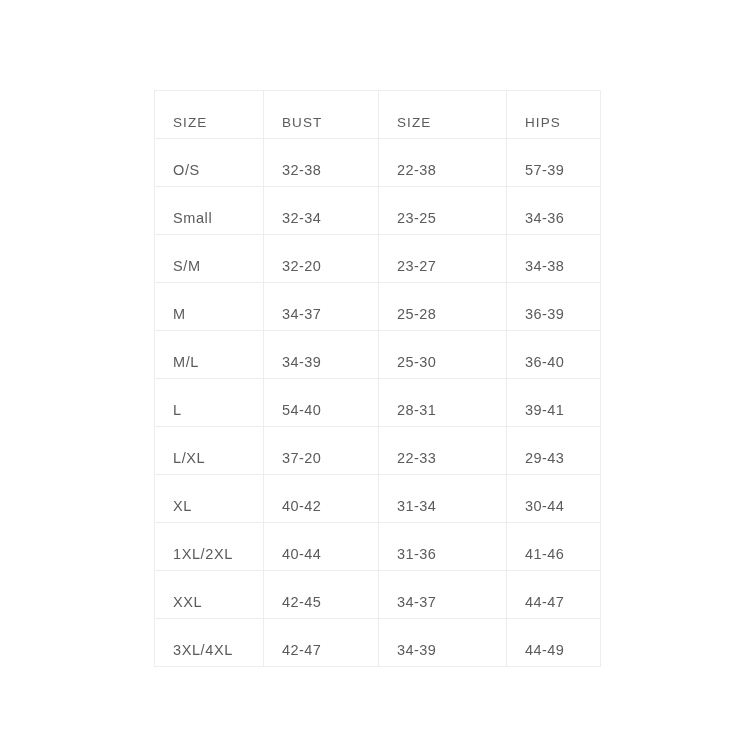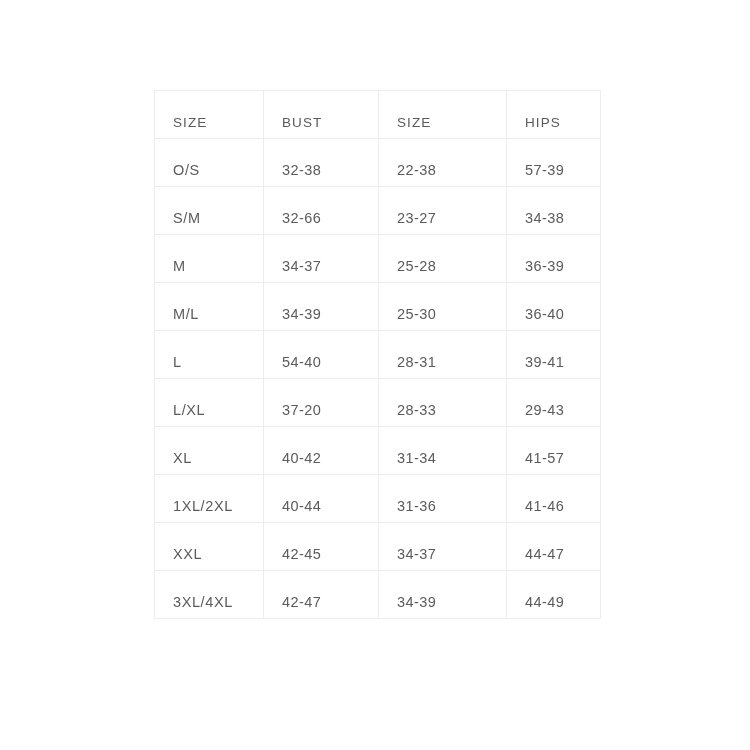--- a/index.html
+++ b/index.html
@@ -86,22 +86,28 @@
       </tr>
     </thead>
     <tbody id="table-body">
         <tr>
           <td class="cell-size">O/S</td>
           <td class="cell-bust">32-38</td>
           <td class="cell-waist">22-38</td>
           <td class="cell-hips">57-39</td>
         </tr>
         <tr>
+          <td class="cell-size">Small</td>
+          <td class="cell-bust">32-34</td>
+          <td class="cell-waist">23-25</td>
+          <td class="cell-hips">34-36</td>
+        </tr>
+        <tr>
           <td class="cell-size">S/M</td>
-          <td class="cell-bust">32-66</td>
+          <td class="cell-bust">32-20</td>
           <td class="cell-waist">23-27</td>
           <td class="cell-hips">34-38</td>
         </tr>
         <tr>
           <td class="cell-size">M</td>
           <td class="cell-bust">34-37</td>
           <td class="cell-waist">25-28</td>
           <td class="cell-hips">36-39</td>
         </tr>
         <tr>
@@ -112,28 +118,28 @@
         </tr>
         <tr>
           <td class="cell-size">L</td>
           <td class="cell-bust">54-40</td>
           <td class="cell-waist">28-31</td>
           <td class="cell-hips">39-41</td>
         </tr>
         <tr>
           <td class="cell-size">L/XL</td>
           <td class="cell-bust">37-20</td>
-          <td class="cell-waist">28-33</td>
+          <td class="cell-waist">22-33</td>
           <td class="cell-hips">29-43</td>
         </tr>
         <tr>
           <td class="cell-size">XL</td>
           <td class="cell-bust">40-42</td>
           <td class="cell-waist">31-34</td>
-          <td class="cell-hips">41-57</td>
+          <td class="cell-hips">30-44</td>
         </tr>
         <tr>
           <td class="cell-size">1XL/2XL</td>
           <td class="cell-bust">40-44</td>
           <td class="cell-waist">31-36</td>
           <td class="cell-hips">41-46</td>
         </tr>
         <tr>
           <td class="cell-size">XXL</td>
           <td class="cell-bust">42-45</td>

